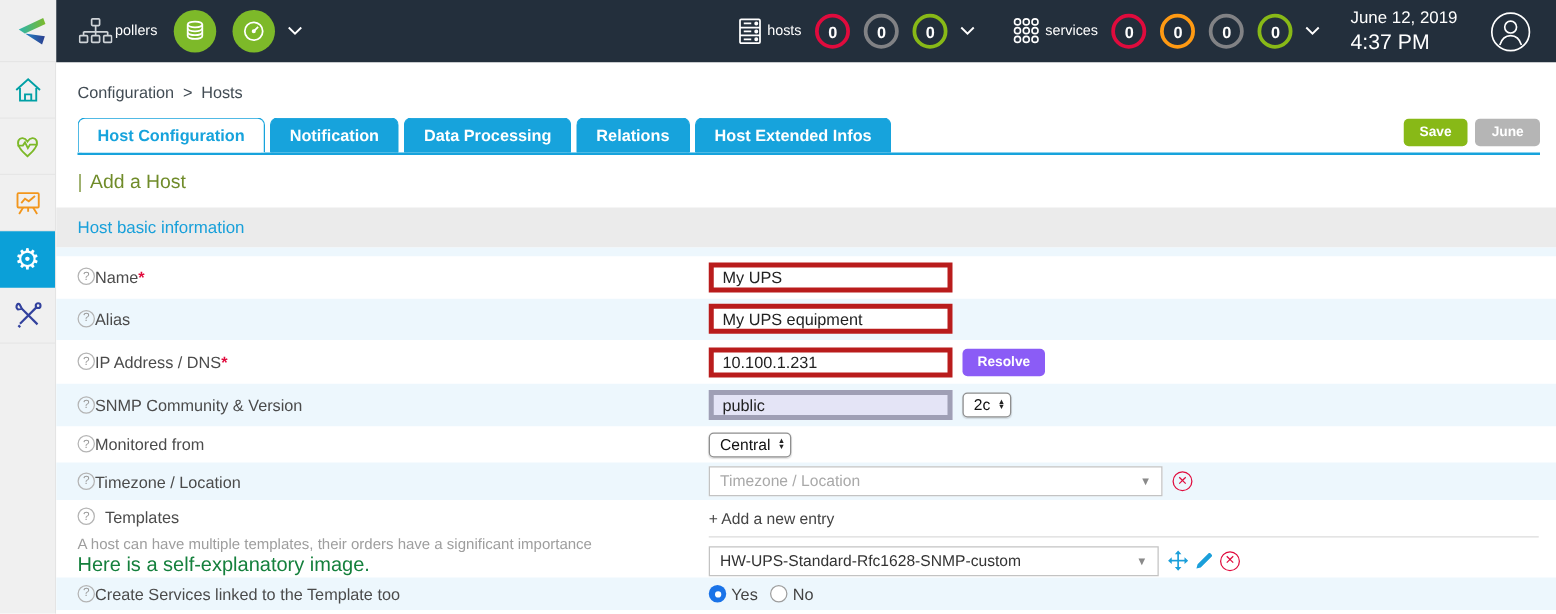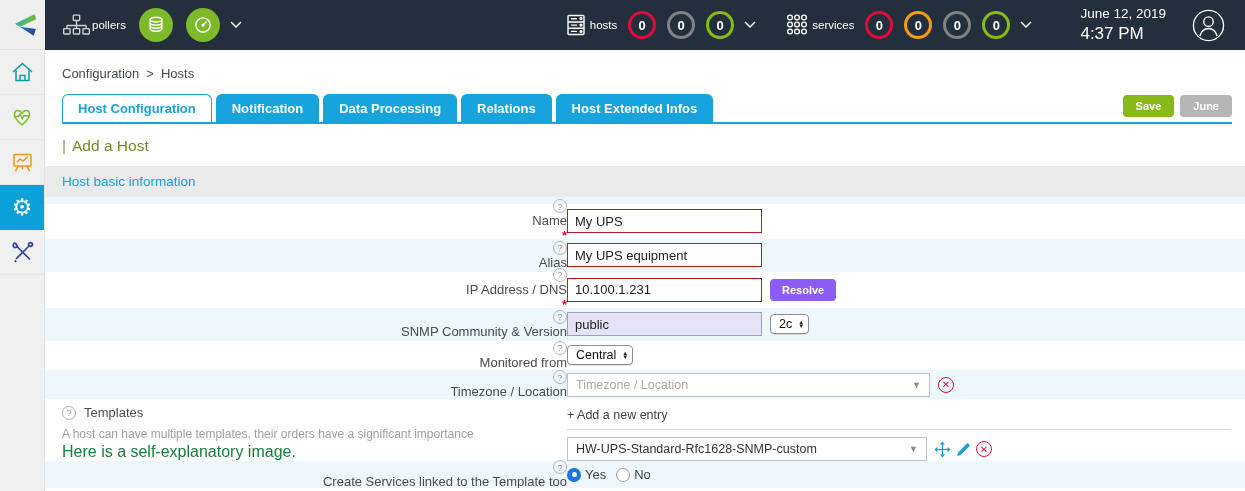--- a/index.html
+++ b/index.html
@@ -18,21 +18,21 @@
   .green-circle { width:34px; height:34px; border-radius:50%; background:#7db929;
     display:flex; align-items:center; justify-content:center; margin-left:13px; }
   .chev { margin-left:10px; display:flex; align-items:center; }
   .badge { width:28px; height:28px; border-radius:50%; border:3px solid;
     display:flex; align-items:center; justify-content:center;
     font-size:13px; font-weight:bold; color:#fff; margin-left:11px; }
   .badge.red    { border-color:#e00b3d; }
   .badge.orange { border-color:#ff9a13; }
   .badge.gray   { border-color:#818285; }
   .badge.green  { border-color:#88b917; }
-  .clock { margin-left:48px; line-height:1.25; }
+  .clock { margin-left:24px; line-height:1.25; }
   .clock .date { font-size:13.5px; }
   .clock .time { font-size:17px; }
   .user-wrap { margin-left:26px; margin-right:4px; }
 
   
   .body-row { display:flex; height:441px; }
   .sidebar { width:45px; background:#f0f0f0; border-right:1px solid #e4e4e4; }
   .side-item { height:45px; display:flex; align-items:center; justify-content:center;
     border-bottom:1px solid #e6e6e6; cursor:pointer; }
   .side-item.c-home  { color:#00a0a5; }
@@ -62,29 +62,29 @@
   
   .page-title { margin:13px 0 11px 17px; font-size:15.5px; color:#708c2a; }
   .page-title .bar { color:#8aa04f; margin-right:6px; }
   .section-bar { background:#ebebeb; height:33px; display:flex; align-items:center;
     padding-left:17px; font-size:13.5px; color:#18a0da; }
   .sliver { height:7px; background:#edf7fd; }
 
   
   .frow { display:flex; align-items:center; padding-left:17px; }
   .frow.alt { background:#edf7fd; }
-  .flabel { width:505px; display:flex; align-items:flex-end; gap:0;
-    font-size:13px; color:#4b4b4b; flex-shrink:0;flex-direction:column; }
+  .flabel { width:505px; display:flex; align-items:flex-start; gap:0;
+    font-size:13px; color:#4b4b4b; flex-shrink:0; }
   .fvalue { flex:1; display:flex; align-items:center; gap:8px; }
   .req { color:#e00b3d; font-weight:bold; }
   .help { width:14px; height:14px; min-width:14px; border:1px solid #b4b4b4;
     border-radius:50%; color:#9a9a9a; font-size:9.5px; display:inline-flex;
     align-items:center; justify-content:center; cursor:pointer; }
   .help::before { content:"?"; }
-  input.txt { width:195px; height:24px; border:1px solid #b91c1c; padding:0 7px;
+  input.txt { width:195px; height:24px; border:4px solid #b91c1c; padding:0 7px;
     font-size:13px; color:#222; font-family:inherit; background:#fff; }
   input.txt.snmp { background:#e4e4f6; border-color:#9f9fb5; }
   .native-select { display:inline-flex; align-items:center; gap:6px; background:#fff;
     border:1px solid #8f8f8f; border-radius:4px; padding:2px 4px 2px 8px;
     font-size:12.5px; color:#111; cursor:pointer; box-shadow:0 1px 1px rgba(0,0,0,.12); }
   .spin { display:flex; flex-direction:column; font-size:6px; line-height:4.6px; color:#222; }
   .combo { width:363px; height:24px; border:1px solid #c3c3c3; background:#fff;
     display:flex; align-items:center; padding:0 8px; font-size:12.5px; cursor:pointer; }
   .combo .ph { color:#a9a9a9; }
   .combo .val { color:#333; }

